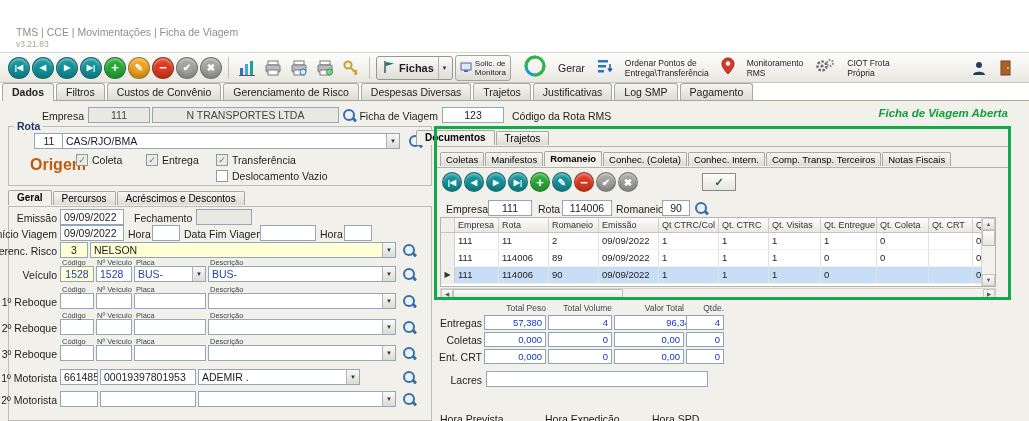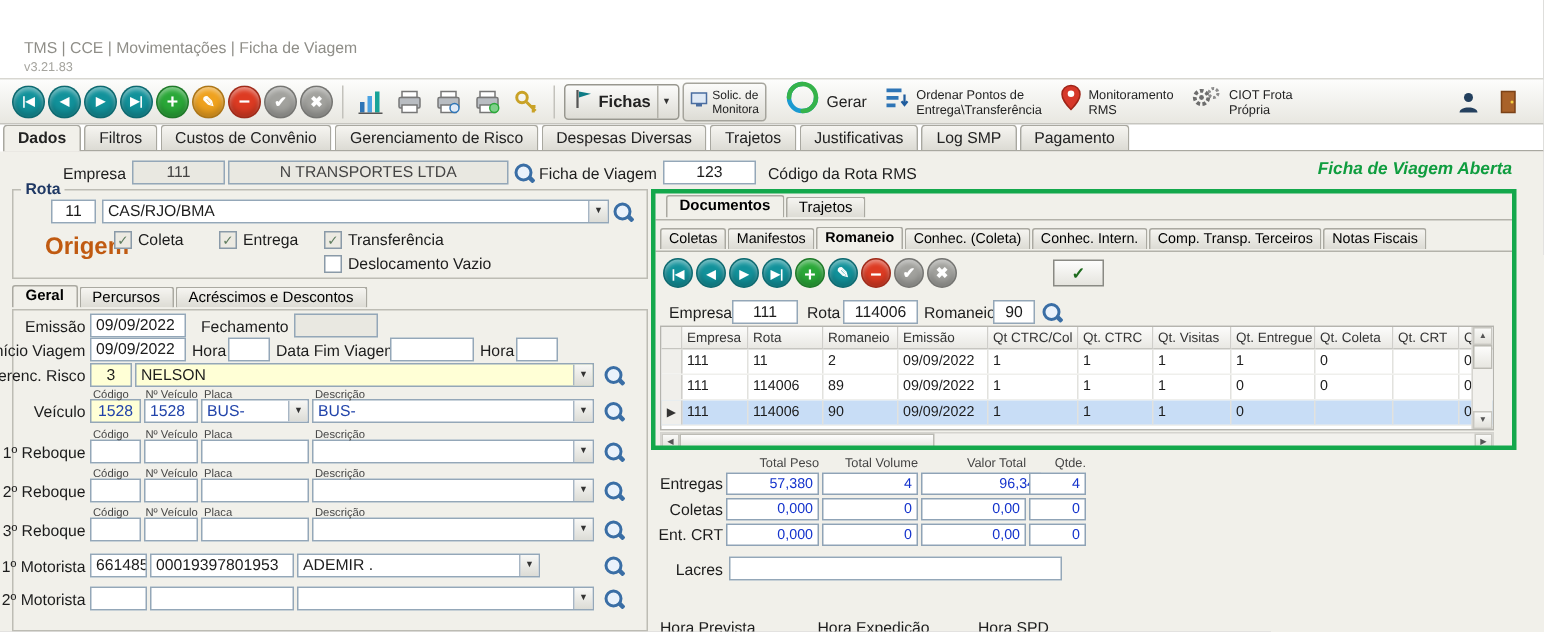--- a/index.html
+++ b/index.html
@@ -16,21 +16,21 @@
   .teal{background:#12929b}.green{background:#2aa838}.orange{background:#efa21f}.red{background:#dd3b23}.gray{background:#a2a29e}
   .fs10{font-size:10px}.fs13{font-size:13px}
   .vsep{width:1px;height:22px;background:#c3c2bc;margin:0 4px;flex:none}
   .tico{width:24px;height:24px;display:flex;align-items:center;justify-content:center;flex:none;cursor:pointer}
   .fichasbtn{height:24px;display:flex;align-items:center;gap:4px;padding:0 2px 0 6px;border:1px solid #98978f;border-radius:3px;background:linear-gradient(#fbfbfa,#dddcd5);font-size:11px;font-weight:bold;color:#222;flex:none;cursor:pointer}
   .fichasdd{width:12px;align-self:stretch;border-left:1px solid #b3b2aa;display:flex;align-items:center;justify-content:center}
   .fichasdd::after{content:"▼";font-size:6px;color:#333}
   .tbtn2{height:26px;display:flex;align-items:center;gap:3px;padding:0 4px;border:1px solid #a5a49c;border-radius:3px;background:linear-gradient(#fbfbfa,#dddcd5);flex:none;cursor:pointer}
   .l2{display:flex;flex-direction:column;font-size:8px;line-height:9px;color:#222}
   .l2b{display:flex;flex-direction:column;font-size:8.5px;line-height:10px;color:#222}
-  .tgroup{display:flex;align-items:center;gap:5px;padding:0 5px;flex:none;cursor:pointer}
+  .tgroup{display:flex;align-items:center;gap:12px;padding:0 5px;flex:none;cursor:pointer}
   .tgl{font-size:10.5px;color:#222}
   
   #tabstrip{position:absolute;left:2px;top:83px;right:0;height:18px;display:flex;align-items:flex-end;border-bottom:1px solid #a9a8a0}
   .tab{font-size:10.5px;color:#222;padding:2px 9px;border:1px solid #a9a8a0;border-bottom:none;border-radius:3px 3px 0 0;background:linear-gradient(#f6f5f1,#dcdbd4);margin-right:2px;cursor:pointer;white-space:nowrap}
   .tab.active{background:#f1f0ea;position:relative;top:1px;padding-bottom:3px;font-weight:bold}
   .tabrow{position:absolute;display:flex;align-items:flex-end}
   .tab2{font-size:10px;padding:1px 8px;border:1px solid #aaa9a1;border-bottom:none;border-radius:2px 2px 0 0;background:linear-gradient(#f6f5f1,#dcdbd4);margin-right:1px;cursor:pointer;display:inline-block;white-space:nowrap}
   .tab2.active{background:#f1f0ea;padding-bottom:2px;font-weight:bold}
   .tab3{font-size:9.5px;padding:1px 5px;border:1px solid #aaa9a1;border-bottom:none;border-radius:2px 2px 0 0;background:linear-gradient(#f6f5f1,#dcdbd4);margin-right:1px;cursor:pointer;display:inline-block;white-space:nowrap}
   .tab3.active{background:#f1f0ea;padding-bottom:2px;font-weight:bold}
@@ -230,21 +230,21 @@
   <div class="fld dis" style="left:152px;top:107px;width:187px">N TRANSPORTES LTDA</div>
   <span class="mag" style="left:342px;top:108px"></span>
   <span class="lbl" style="right:591px;top:110px">Ficha de Viagem</span>
   <div class="fld num" style="left:442px;top:107px;width:62px">123</div>
   <span class="lbl" style="left:512px;top:110px">Código da Rota RMS</span>
   <span class="status" style="right:21px;top:107px">Ficha de Viagem Aberta</span>
 
   <div class="group" style="left:8px;top:126px;width:424px;height:60px"></div>
   <span class="grouplbl" style="left:14px;top:120px">Rota</span>
   <div class="fld num" style="left:34px;top:133px;width:30px">11</div>
-  <div class="fld combo" style="left:68px;top:133px;width:338px"><span>CAS/RJO/BMA</span><span class="dd"></span></div>
+  <div class="fld combo" style="left:62px;top:133px;width:338px"><span>CAS/RJO/BMA</span><span class="dd"></span></div>
   <span class="mag" style="left:408px;top:134px"></span>
   <span class="origem" style="left:30px;top:156px">Origem</span>
   <div class="cb checked" style="left:76px;top:154px">
       <span class="box"></span>
       <span>Coleta</span>
     </div>
   <div class="cb checked" style="left:146px;top:154px">
       <span class="box"></span>
       <span>Entrega</span>
     </div>
@@ -322,21 +322,21 @@
   <div class="fld" style="left:100px;top:369px;width:96px">00019397801953</div>
   <div class="fld combo" style="left:198px;top:369px;width:162px"><span>ADEMIR .</span><span class="dd"></span></div>
   <span class="mag" style="left:402px;top:370px"></span>
 
   <span class="lbl" style="right:972px;top:394px">2º Motorista</span>
   <div class="fld" style="left:60px;top:391px;width:38px"></div>
   <div class="fld" style="left:100px;top:391px;width:96px"></div>
   <div class="fld combo" style="left:198px;top:391px;width:198px"><span></span><span class="dd"></span></div>
   <span class="mag" style="left:402px;top:392px"></span>
 
-  <div class="tabrow" style="left:444px;top:130px">
+  <div class="tabrow" style="left:416px;top:130px">
     <span class="tab2 active">Documentos</span>
     <span class="tab2">Trajetos</span>
   </div>
   <div class="hline" style="left:437px;top:146px;width:571px"></div>
   <div class="tabrow" style="left:440px;top:151px">
     <span class="tab3">Coletas</span>
     <span class="tab3">Manifestos</span>
     <span class="tab3 active">Romaneio</span>
     <span class="tab3">Conhec. (Coleta)</span>
     <span class="tab3">Conhec. Intern.</span>

